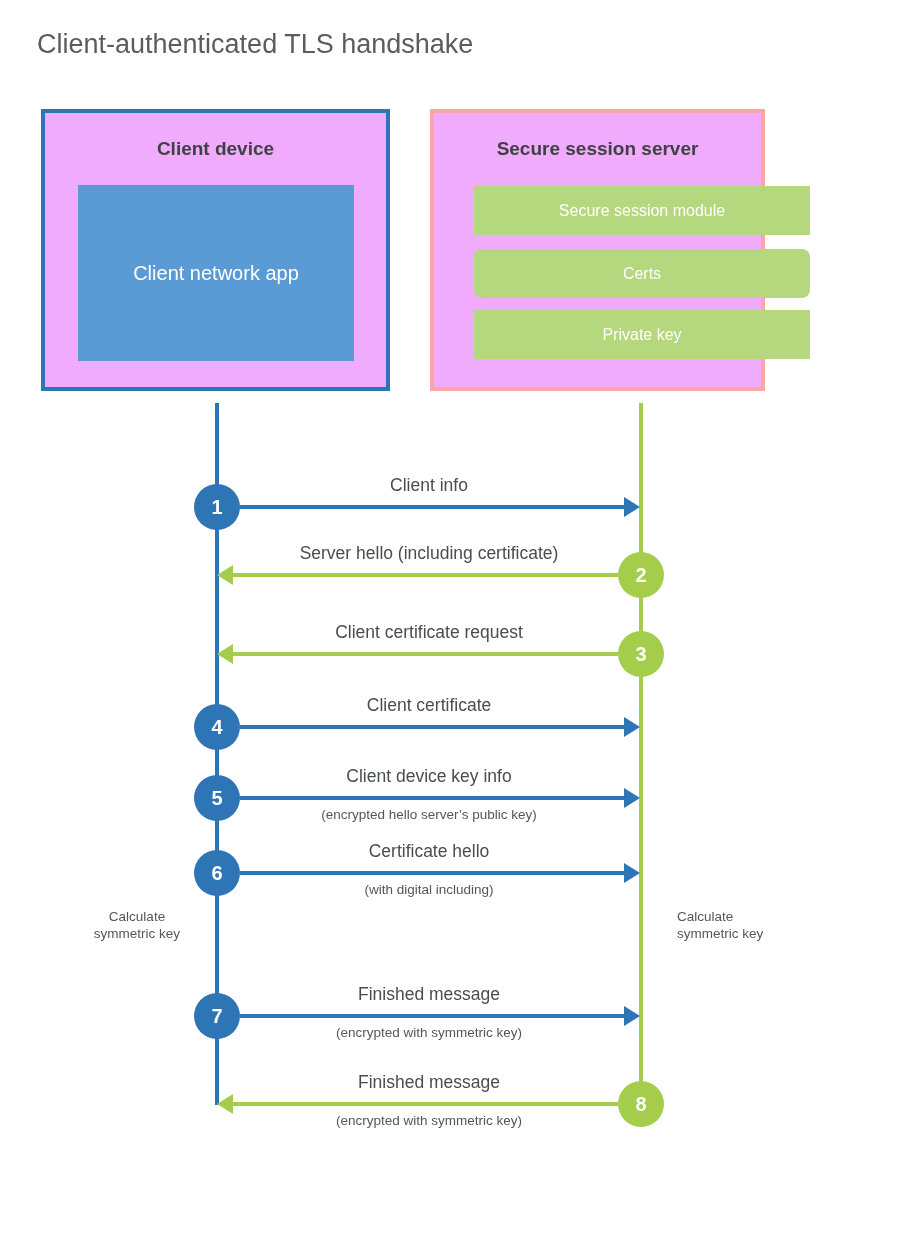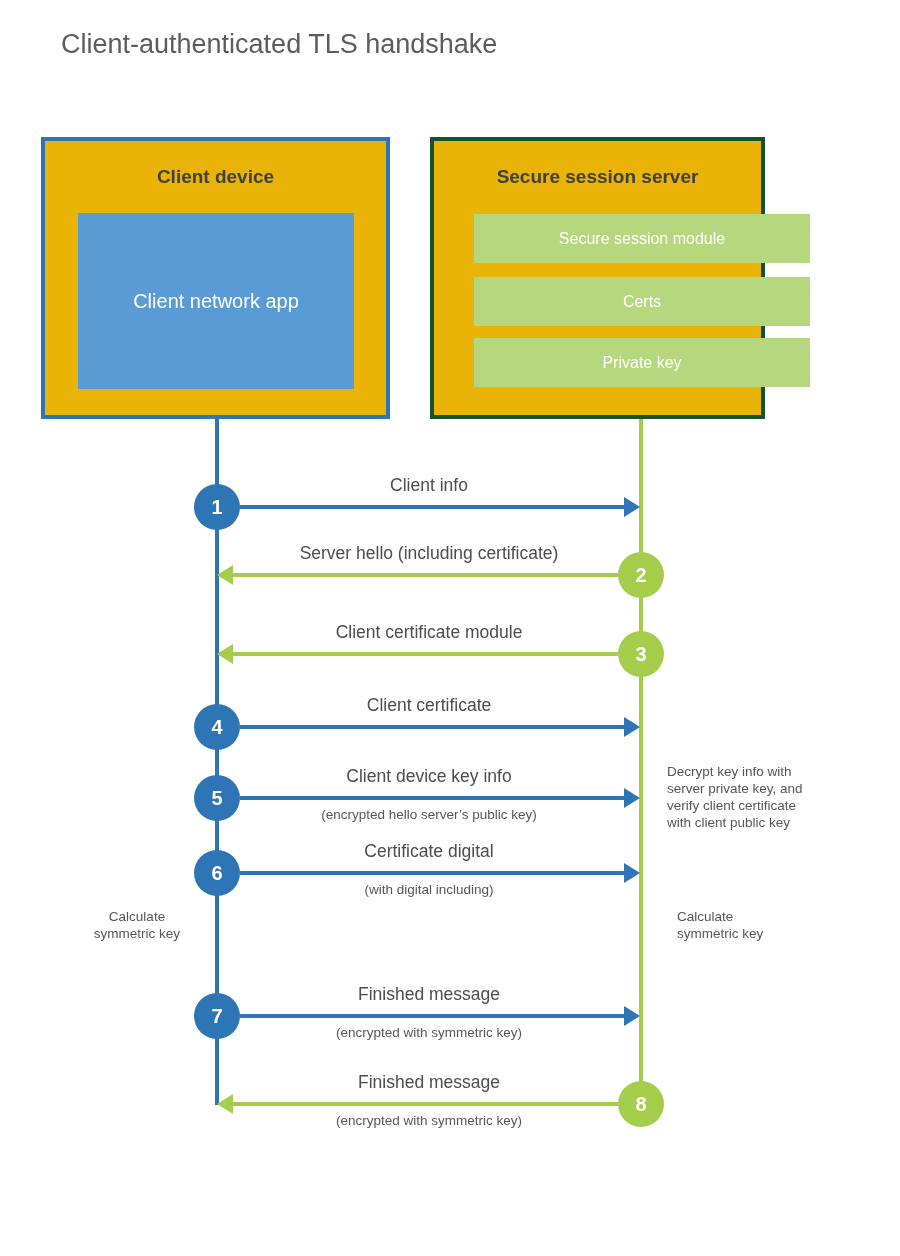--- a/index.html
+++ b/index.html
@@ -13,34 +13,33 @@
   }
 
   
   .page-title {
     position: absolute;
     left: 37px;
     top: 29px;
     font-size: 27px;
     font-weight: 300;
     color: #5a5c5f;
-    margin-left: 24px;
   }
 
   
   .entity-box {
     position: absolute;
-    top: 137px;
+    top: 109px;
     height: 282px;
-    background: #eab308;
+    background: #f0abfc;
     box-sizing: border-box;
     z-index: 2;
   }
   .client-box { left: 41px;  width: 349px; border: 4px solid #2e75b6; }
-  .server-box { left: 430px; width: 335px; border: 4px solid #14532d; padding-left: 16px; }
+  .server-box { left: 430px; width: 335px; border: 4px solid #fca5a5; padding-left: 16px; }
   .entity-title {
     position: absolute;
     top: 25px;
     left: 0;
     width: 100%;
     text-align: center;
     font-size: 19px;
     font-weight: bold;
     color: #3f4144;
   }
@@ -66,21 +65,21 @@
     width: 336px;
     height: 49px;
     background: #b5d77d;
     color: #ffffff;
     font-size: 16px;
     display: flex;
     align-items: center;
     justify-content: center;
   }
   .bar-0 { top: 73px; }
-  .bar-1 { top: 136px; }
+  .bar-1 { top: 136px; border-radius: 8px; }
   .bar-2 { top: 197px; }
 
   
   .lifeline { position: absolute; width: 4px; top: 403px; z-index: 1; }
   .lifeline-client { left: 215px; height: 702px; background: #2e75b6; }
   .lifeline-server { left: 639px; height: 712px; background: #a5cd4c; }
 
   
   .step { position: absolute; left: 0; width: 900px; height: 0; top: calc(var(--y) * 1px); }
   .step .badge {
@@ -189,21 +188,21 @@
   </div>
 
   <div class="step green left" style="--y:575">
     <div class="msg-label">Server hello (including certificate)</div>
     <div class="line"></div>
     <div class="head"></div>
     <div class="badge">2</div>
   </div>
 
   <div class="step green left" style="--y:654">
-    <div class="msg-label">Client certificate module</div>
+    <div class="msg-label">Client certificate request</div>
     <div class="line"></div>
     <div class="head"></div>
     <div class="badge">3</div>
   </div>
 
   <div class="step blue right" style="--y:727">
     <div class="msg-label">Client certificate</div>
     <div class="line"></div>
     <div class="head"></div>
     <div class="badge">4</div>
@@ -211,21 +210,21 @@
 
   <div class="step blue right" style="--y:798">
     <div class="msg-label">Client device key info</div>
     <div class="msg-sub">(encrypted hello server’s public key)</div>
     <div class="line"></div>
     <div class="head"></div>
     <div class="badge">5</div>
   </div>
 
   <div class="step blue right" style="--y:873">
-    <div class="msg-label">Certificate digital</div>
+    <div class="msg-label">Certificate hello</div>
     <div class="msg-sub">(with digital including)</div>
     <div class="line"></div>
     <div class="head"></div>
     <div class="badge">6</div>
   </div>
 
   <div class="step blue right" style="--y:1016">
     <div class="msg-label">Finished message</div>
     <div class="msg-sub">(encrypted with symmetric key)</div>
     <div class="line"></div>
@@ -234,26 +233,20 @@
   </div>
 
   <div class="step green left" style="--y:1104">
     <div class="msg-label">Finished message</div>
     <div class="msg-sub">(encrypted with symmetric key)</div>
     <div class="line"></div>
     <div class="head"></div>
     <div class="badge">8</div>
   </div>
 
-  <div class="note-decrypt">
-    <span>Decrypt key info with</span>
-    <span>server private key, and</span>
-    <span>verify client certificate</span>
-    <span>with client public key</span>
-  </div>
 
   <div class="note-calc note-calc-left">
     <span>Calculate</span>
     <span>symmetric key</span>
   </div>
 
   <div class="note-calc note-calc-right">
     <span>Calculate</span>
     <span>symmetric key</span>
   </div>

